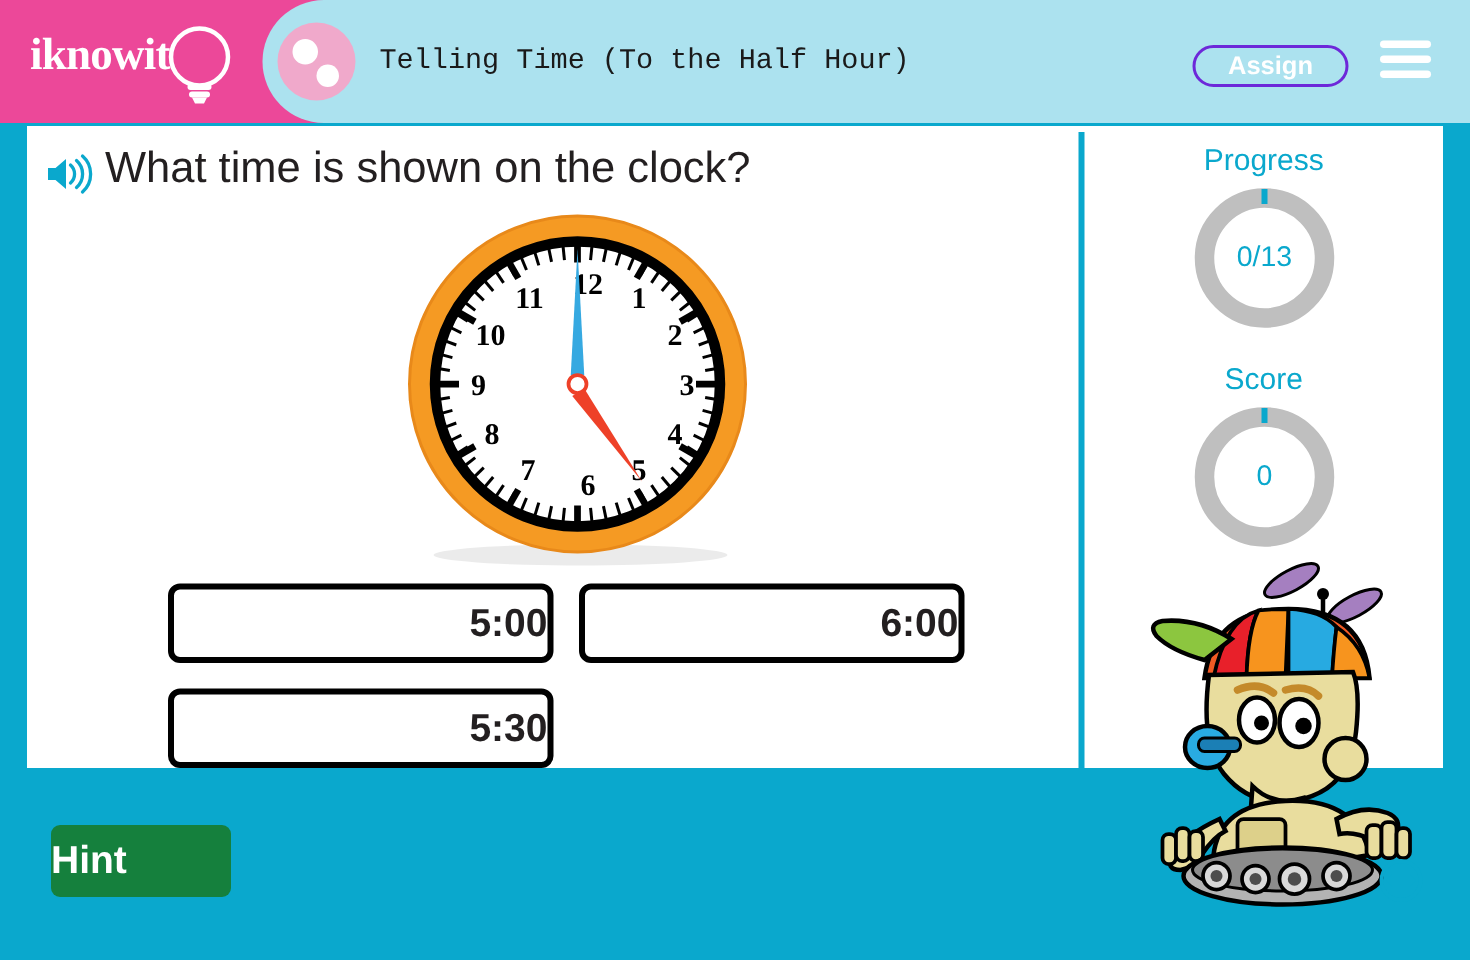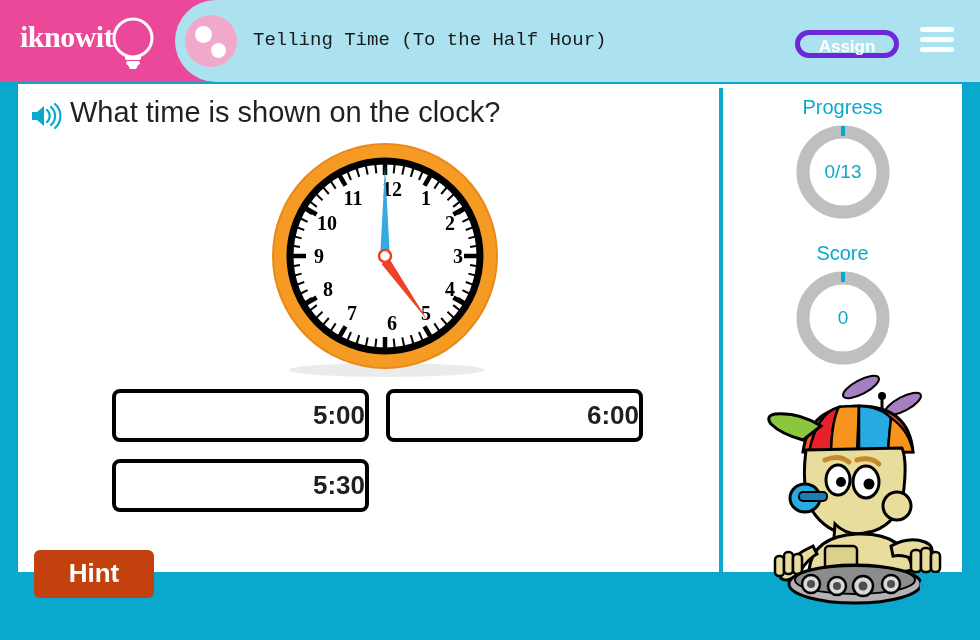--- a/index.html
+++ b/index.html
@@ -61,21 +61,21 @@
   }
   #header-title {
     position: absolute; left: 253px; top: 29px;
     font-size: 19px; color: #1a1a1a;
     font-family: Liberation Mono, monospace;
     white-space: nowrap;
   }
   #assign-button {
     position: absolute; left: 795px; top: 30px;
     width: 104px; height: 28px;
-    border: 5px solid #6d28d9;
+    border: 2px solid #6d28d9;
     border-radius: 14px;
     background: transparent;
     color: #ffffff;
     font-size: 17px;
     font-weight: bold;
     line-height: 24px;
     text-align: center;
     cursor: pointer;
   }
   #menu-button {
@@ -85,21 +85,21 @@
   }
   #menu-button span {
     display: block; width: 34px; height: 5px;
     background: #ffffff; border-radius: 3px;
     margin-bottom: 5px;
   }
 
   
   #card {
     position: absolute; left: 18px; top: 84px;
-    width: 944px; height: 488px;
+    width: 944px; height: 428px;
     background: #ffffff;
   }
   #divider {
     position: absolute; left: 701px; top: 4px;
     width: 4px; height: 522px;
     background: #0aa8cd;
   }
 
   
   #speaker-icon {
@@ -141,25 +141,25 @@
   }
   .answer-btn.c0 { left: 0px;   top: 0px; }
   .answer-btn.c1 { left: 274px; top: 0px; }
   .answer-btn.c2 { left: 0px;   top: 70px; }
   .answer-btn.c3 { left: 274px; top: 70px; }
 
   
   #hint-button {
     position: absolute; left: 16px; top: 466px;
     width: 120px; height: 48px;
-    background: #c2410c;
+    background: #15803d;
     border: none; border-radius: 6px;
     color: #ffffff;
     font-size: 26px; font-weight: bold;
-    text-align: center; line-height: 46px;
+    line-height: 46px;
     cursor: pointer;
   }
   #submit-button {
     position: absolute; left: 511px; top: 466px;
     width: 164px; height: 48px;
     background: #55b556;
     border: none; border-radius: 6px;
     color: #ffffff;
     font-size: 26px; font-weight: bold;
     text-align: center; line-height: 46px;

